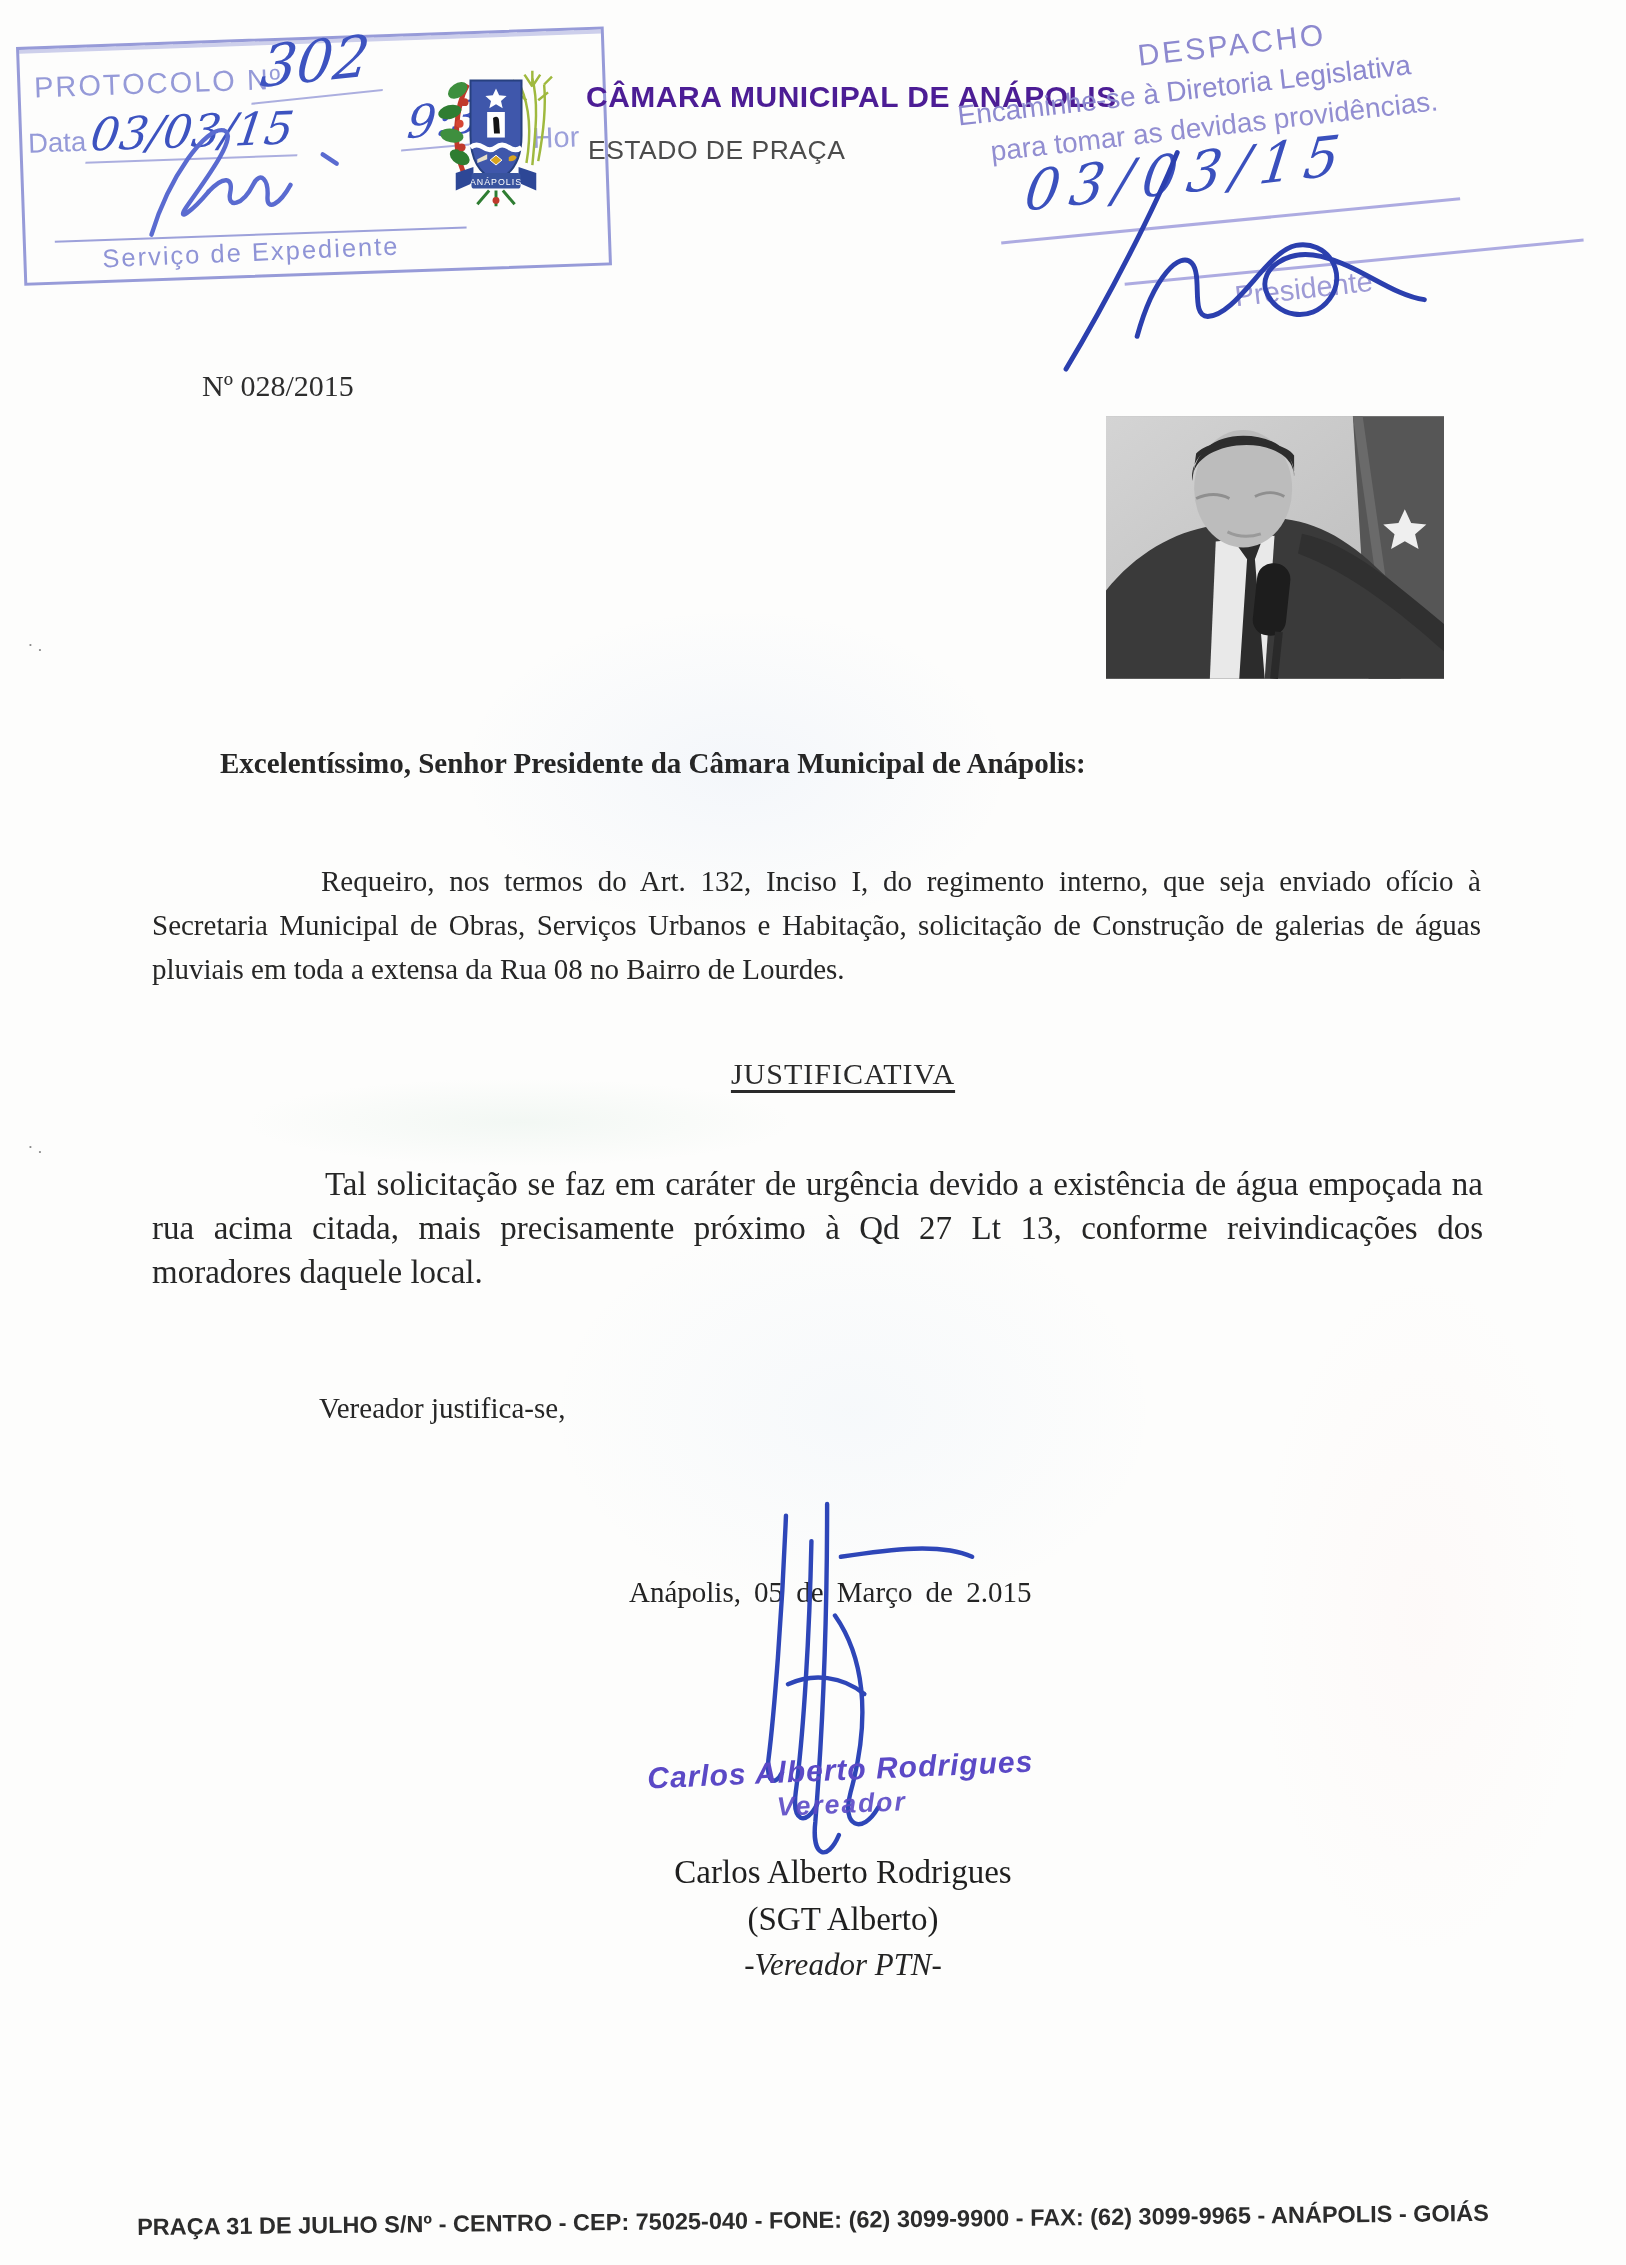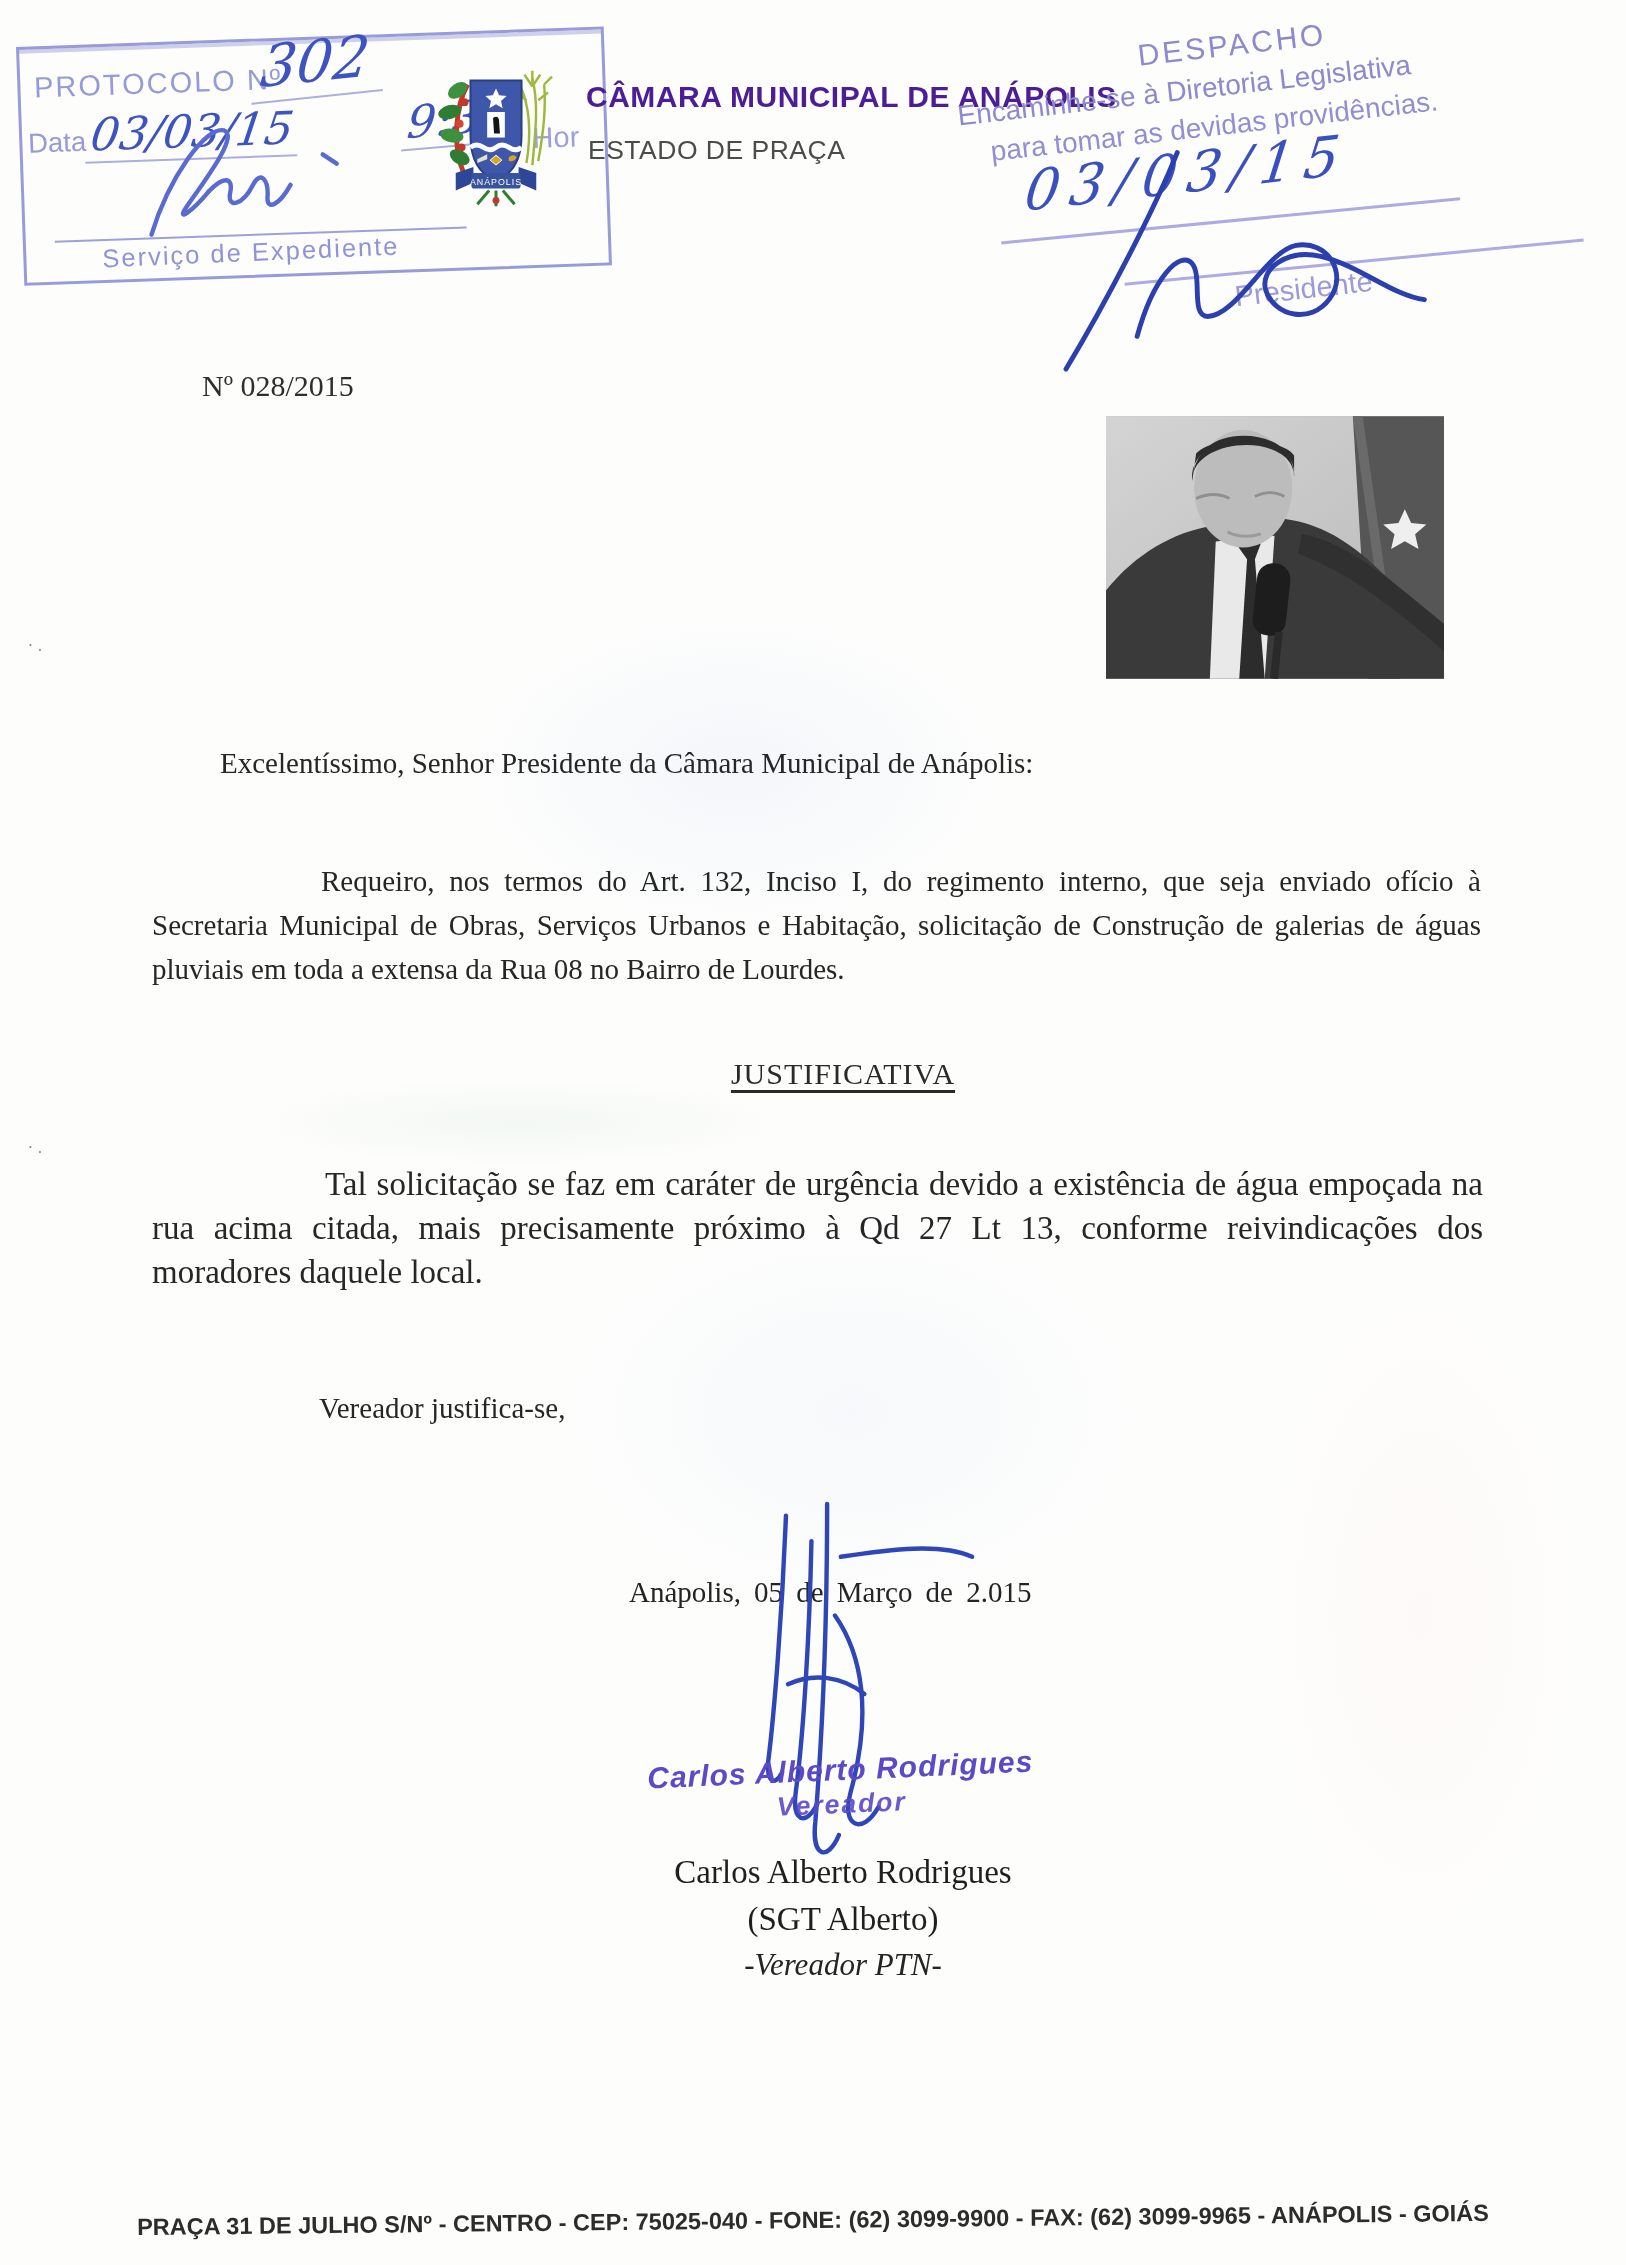--- a/index.html
+++ b/index.html
@@ -48,21 +48,21 @@
   .despacho-line2{left:206px;top:263px;width:461px;border-top:3.9px solid rgba(130,128,210,0.65);transform:rotate(1deg);}
   .despacho-signee{left:314px;top:269px;font-size:29px;opacity:.85;}
   .despacho-sig{left:118px;top:118px;}
   
   .doc-title{left:637px;top:306px;font-size:41px;font-style:italic;letter-spacing:2px;color:#252525;}
   .doc-number{left:202px;top:369px;font-size:30px;}
   
   .photo{left:1106px;top:416px;width:338px;height:263px;background:#c9c9c9;box-shadow:0 0 0 1px #9a9a9a inset;}
   
   .summary{left:412px;top:476px;width:617px;font-size:29px;line-height:43px;text-align:justify;color:#262626;}
-  .salutation{left:220px;top:747px;font-size:29px;color:#262626;}
+  .salutation{left:220px;top:747px;font-size:29px;color:#262626;font-weight:bold;}
   .body1{left:152px;top:859px;width:1329px;font-size:29px;line-height:44px;text-align:justify;text-indent:169px;color:#262626;}
   .justif-head{left:0;top:1057px;width:1686px;text-align:center;font-size:30px;color:#2a2a2a;}
   .justif-head span{text-decoration:underline;text-underline-offset:5.9px;letter-spacing:1px;}
   .body2{left:152px;top:1162px;width:1331px;font-size:33px;line-height:44px;text-align:justify;text-indent:173px;color:#262626;}
   .closing{left:319px;top:1392px;font-size:29px;color:#262626;}
   .dateline{left:629px;top:1576px;font-size:29px;color:#242424;word-spacing:5.9px;}
   
   .main-sig{left:725px;top:1498px;}
   .signer-stamp{left:635px;top:1753px;width:412px;color:#5b49c6;font-family:"Liberation Sans", sans-serif;font-weight:bold;transform:rotate(-2.5deg);text-align:center;}
   .signer-stamp-l1{font-size:30px;letter-spacing:1px;font-style:italic;}

